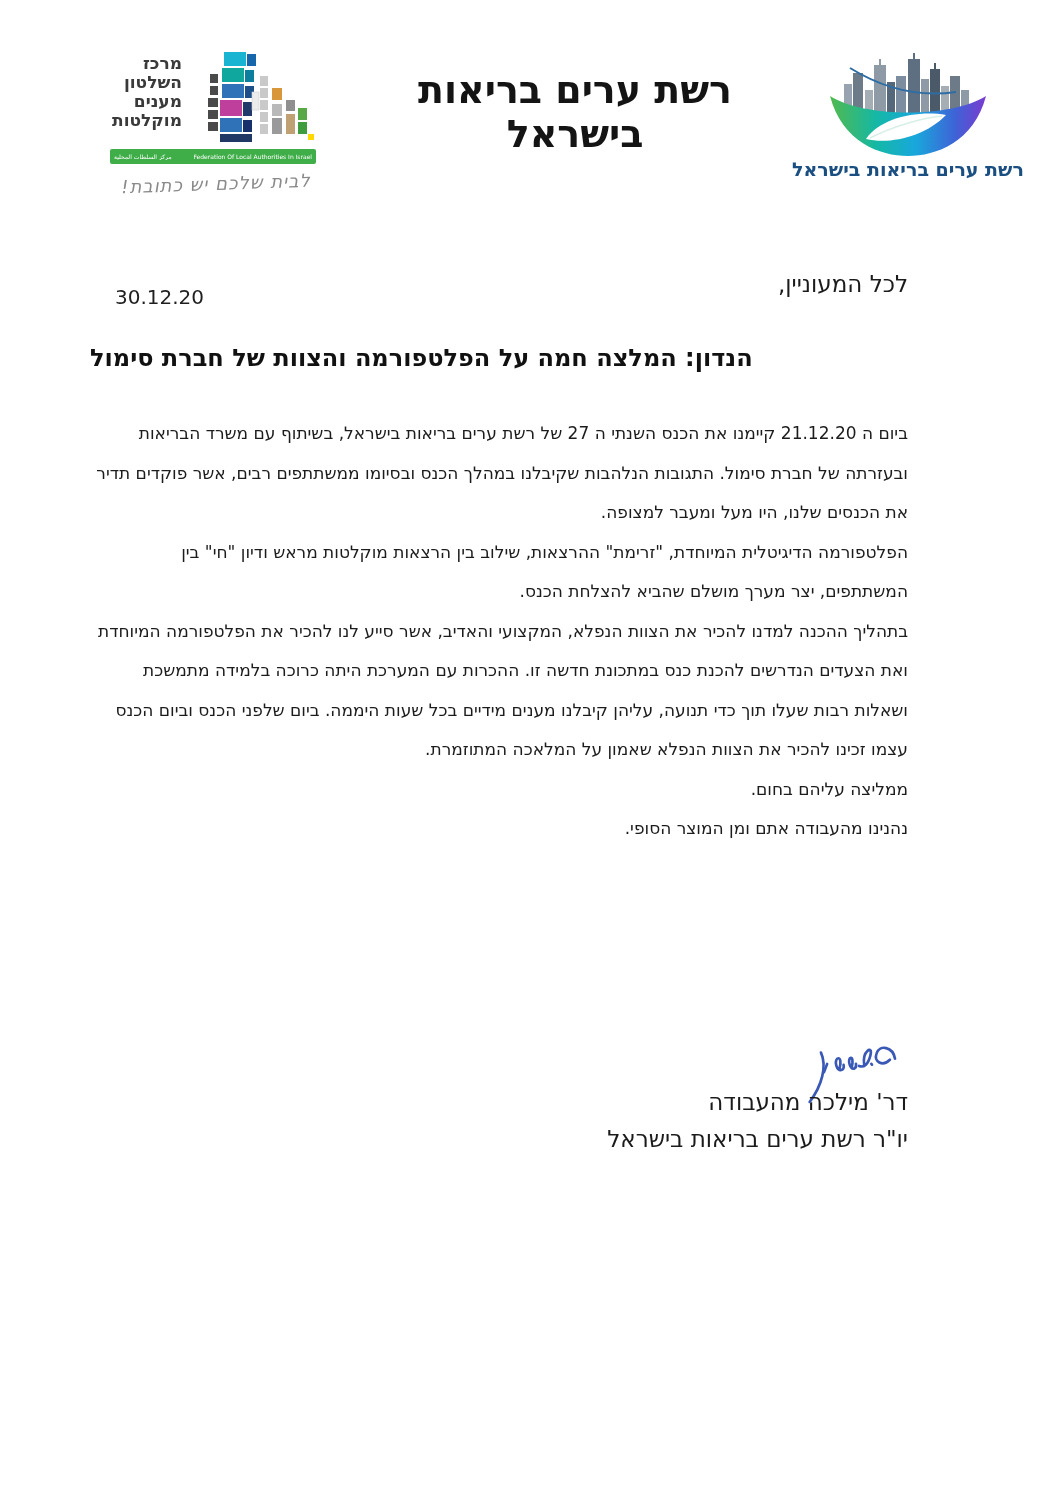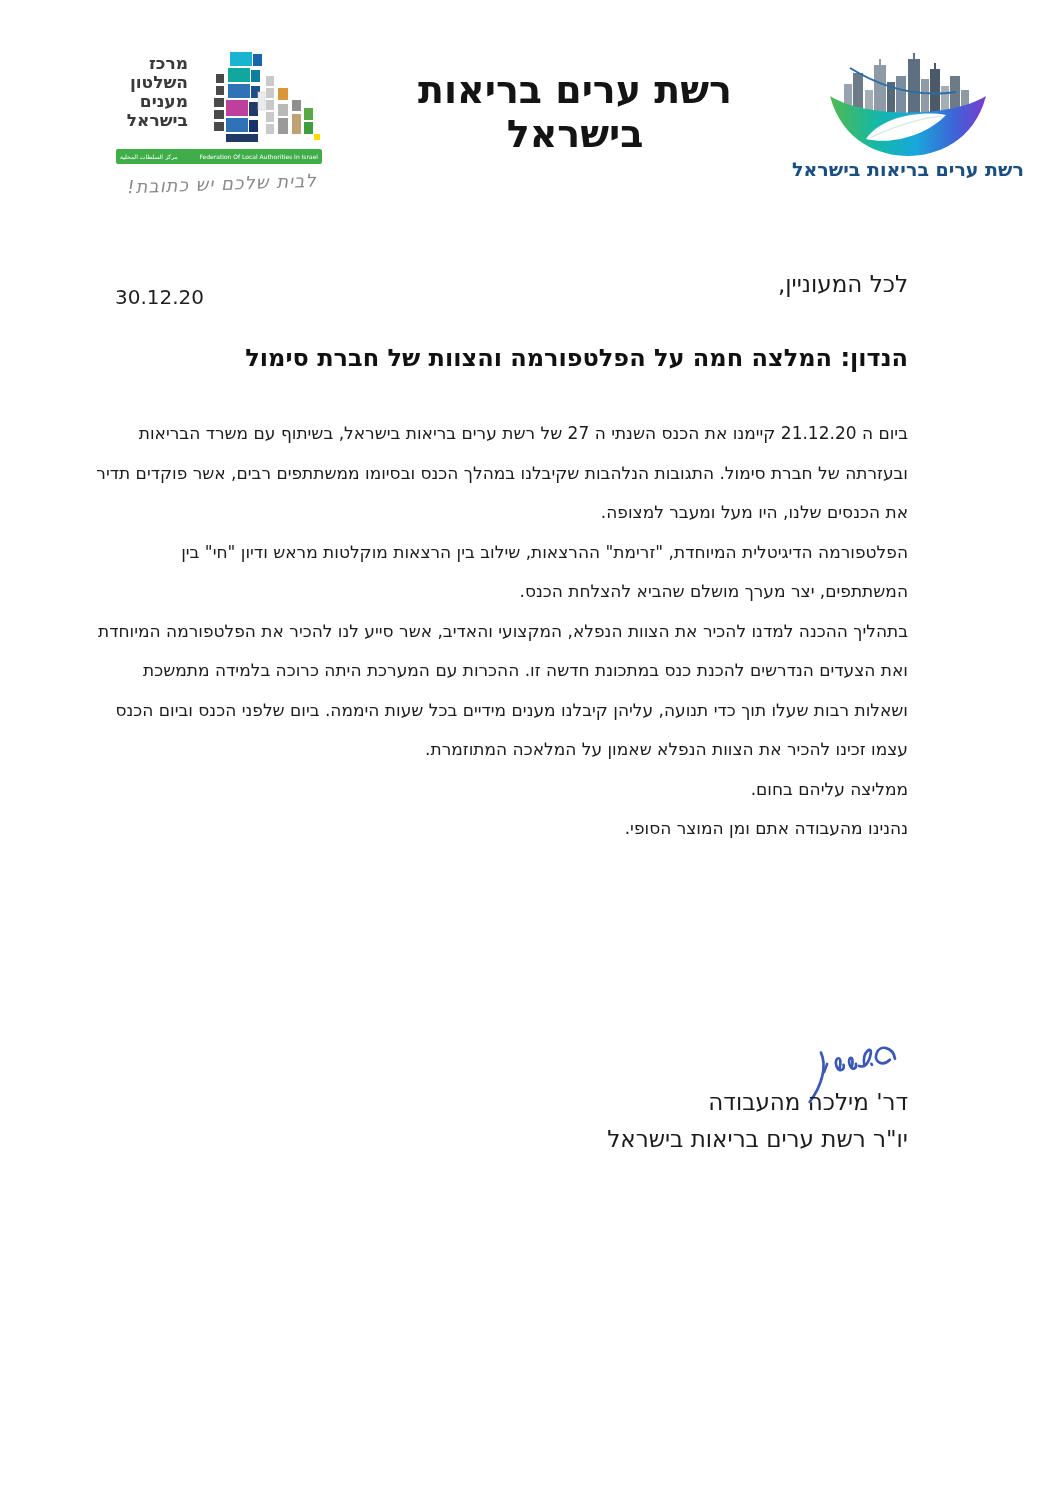--- a/index.html
+++ b/index.html
@@ -6,21 +6,21 @@
   .page{
     position:relative;
     width:1061px;height:1500px;
     background:#ffffff;
     font-family:"DejaVu Sans","Liberation Sans",sans-serif;
     color:#1b1b1b;
     overflow:hidden;
   }
   
   .muni-logo{
-    position:absolute;left:116px;top:48px;width:212px;
+    position:absolute;left:110px;top:48px;width:212px;
   }
   .muni-top{display:flex;flex-direction:row;align-items:flex-start;}
   .muni-words{
     direction:rtl;text-align:right;
     font-weight:bold;font-size:17px;line-height:19px;color:#3a3a3a;
     width:72px;padding-top:6px;letter-spacing:0;
   }
   .muni-building{width:132px;height:100px;flex:0 0 auto;}
   .muni-band{
     margin-top:1px;width:206px;height:15px;background:#3fae49;border-radius:2px;
@@ -50,21 +50,21 @@
   .date{
     position:absolute;left:115px;top:247px;
     direction:ltr;font-size:20px;color:#1f1f1f;margin-top:38px;
   }
   .salutation{
     position:absolute;left:90px;right:153px;top:271px;
     direction:rtl;text-align:right;font-size:23px;
   }
   .subject{
     position:absolute;left:90px;right:153px;top:344px;
-    direction:rtl;text-align:right;font-size:24px;font-weight:bold;color:#111111;
+    direction:rtl;text-align:left;font-size:24px;font-weight:bold;color:#111111;
   }
   .body-text{
     position:absolute;left:88px;right:153px;top:414px;
     direction:rtl;text-align:right;
     font-size:17px;line-height:39.5px;color:#1c1c1c;
   }
   .body-text p{margin:0;}
   .closing{
     position:absolute;left:90px;right:153px;top:1006px;
     direction:rtl;text-align:right;font-size:23px;
@@ -85,21 +85,21 @@
 <body>
 
 <div class="page">
 
   <div class="muni-logo">
     <div class="muni-top">
       <div class="muni-words">
         <div>מרכז</div>
         <div>השלטון</div>
         <div>מענים</div>
-        <div>בישראל</div>
+        <div>מוקלטות</div>
       </div>
       <svg class="muni-building" viewBox="0 0 132 100">
 
         <g fill="#4a4a4a">
           <rect x="28" y="26" width="8" height="9"></rect>
           <rect x="28" y="38" width="8" height="9"></rect>
           <rect x="26" y="50" width="10" height="9"></rect>
           <rect x="26" y="62" width="10" height="9"></rect>
           <rect x="26" y="74" width="10" height="9"></rect>
         </g>

